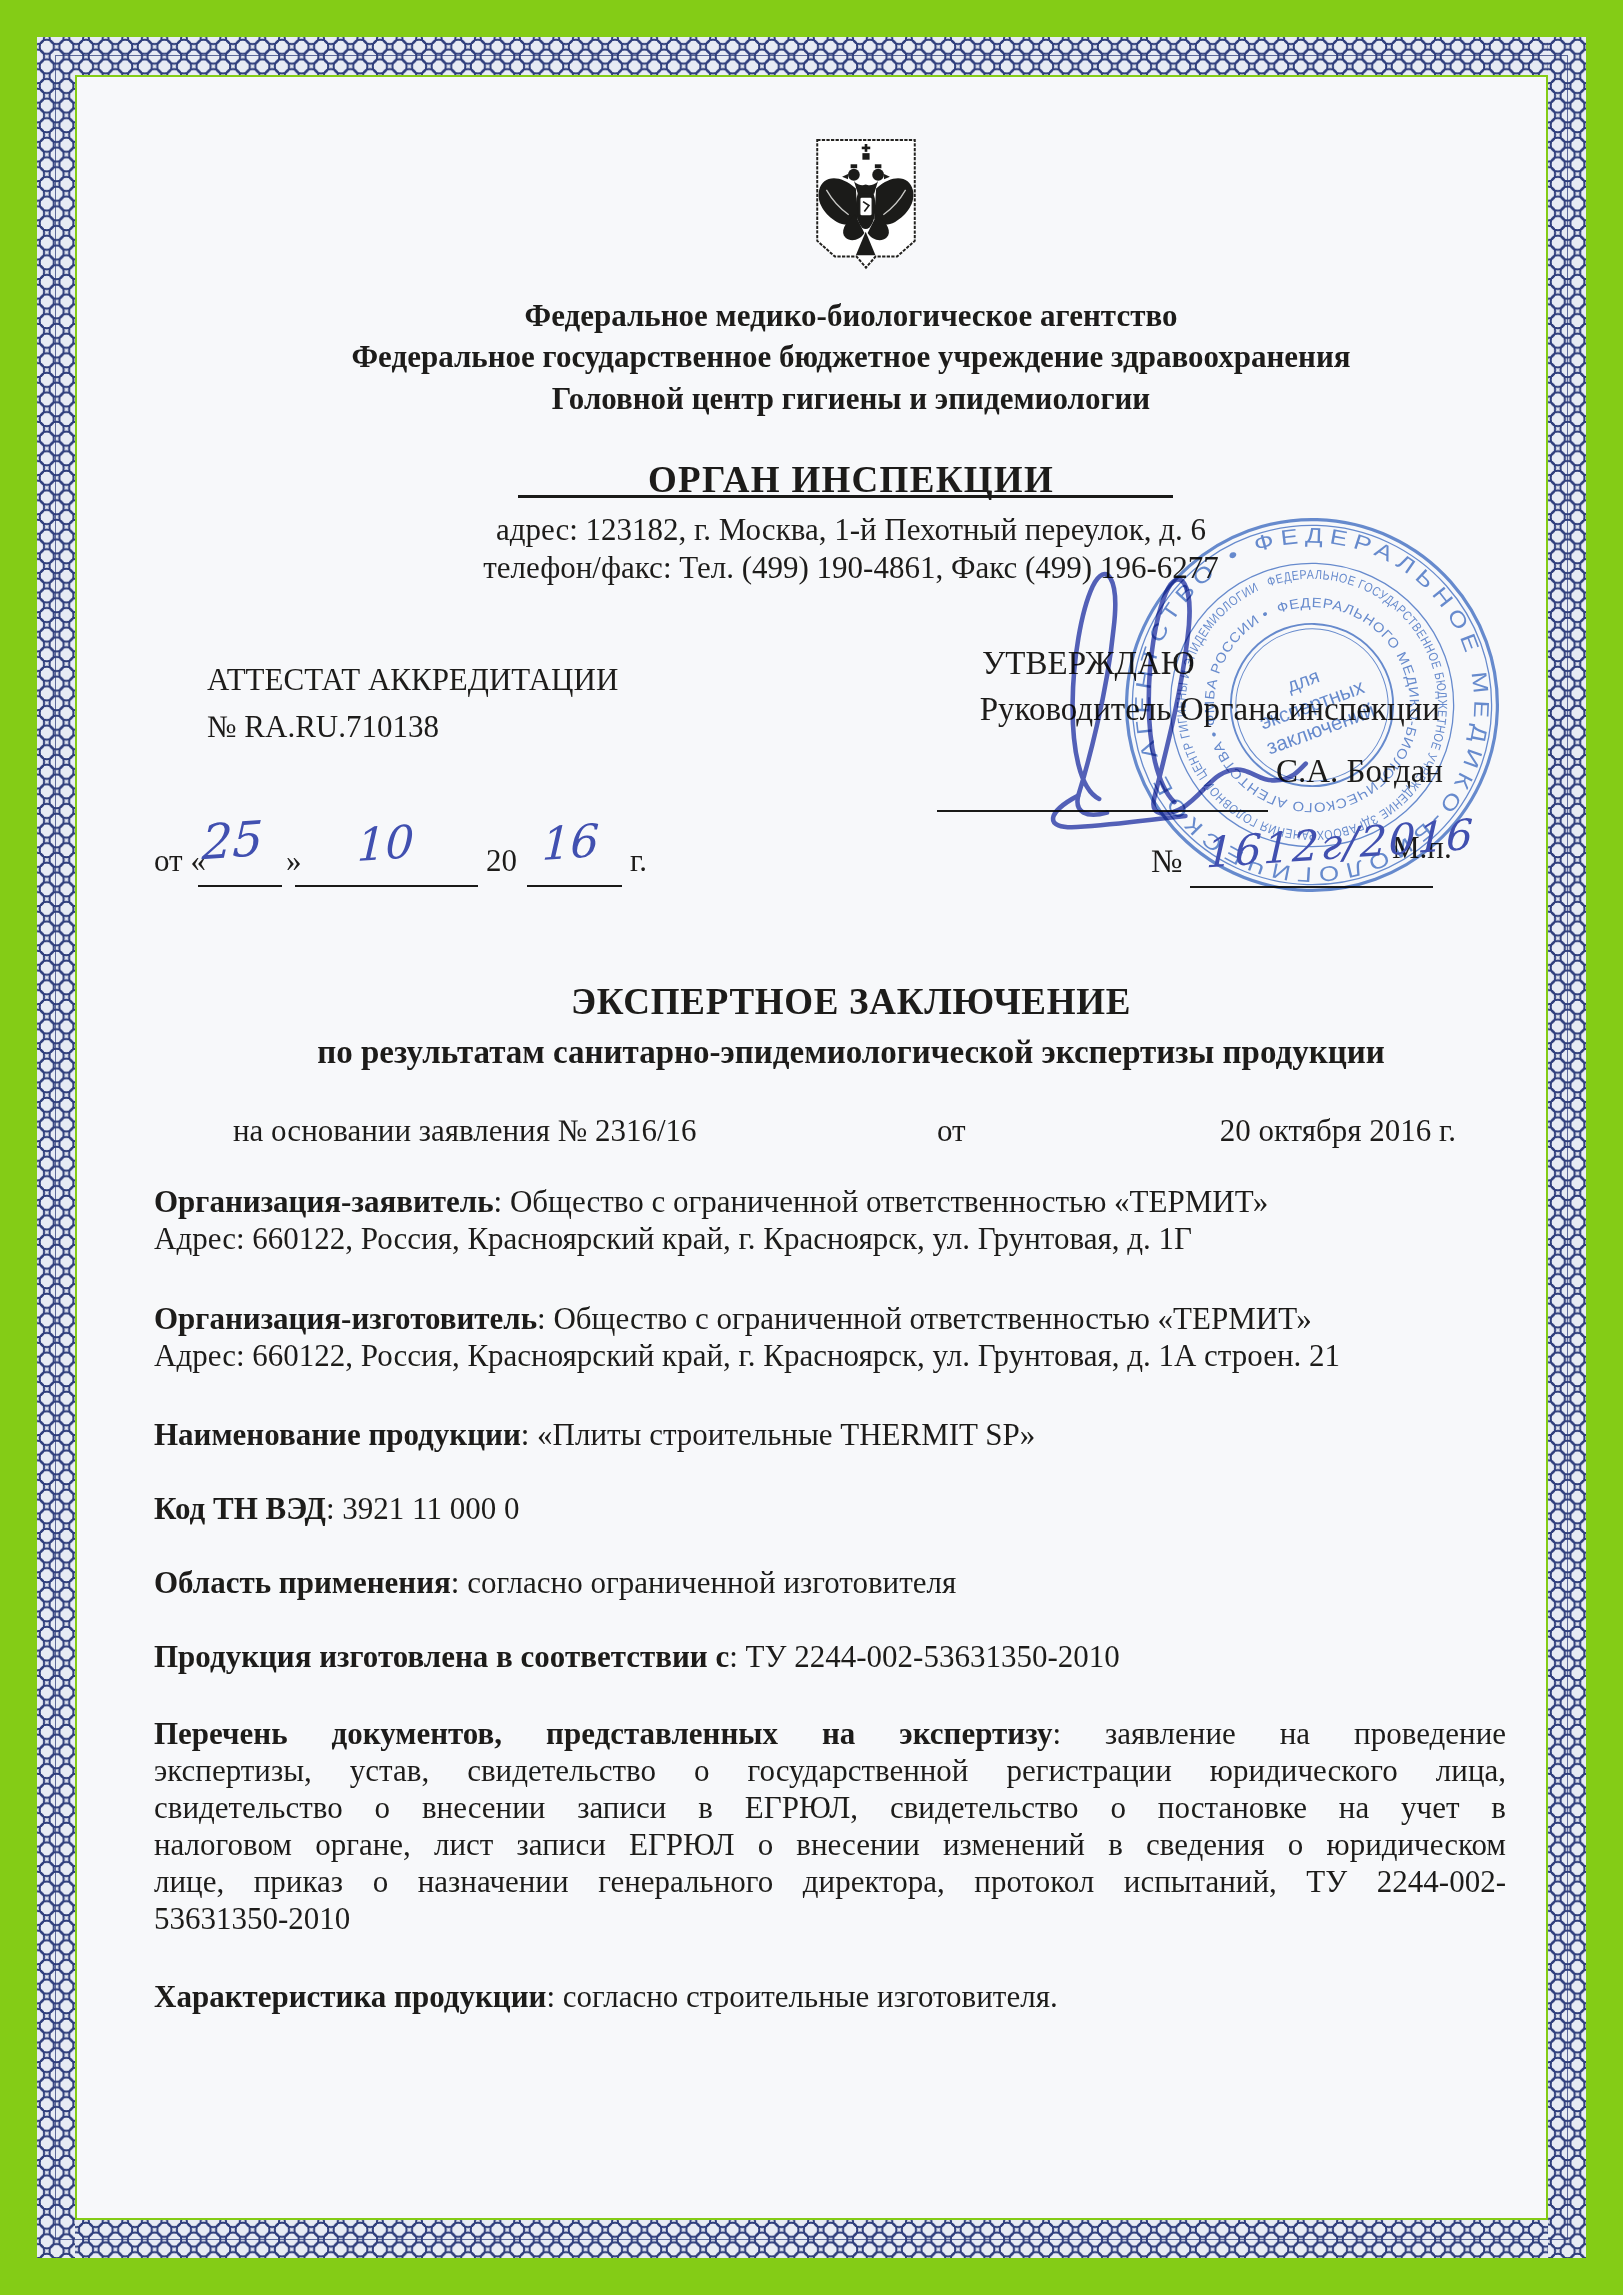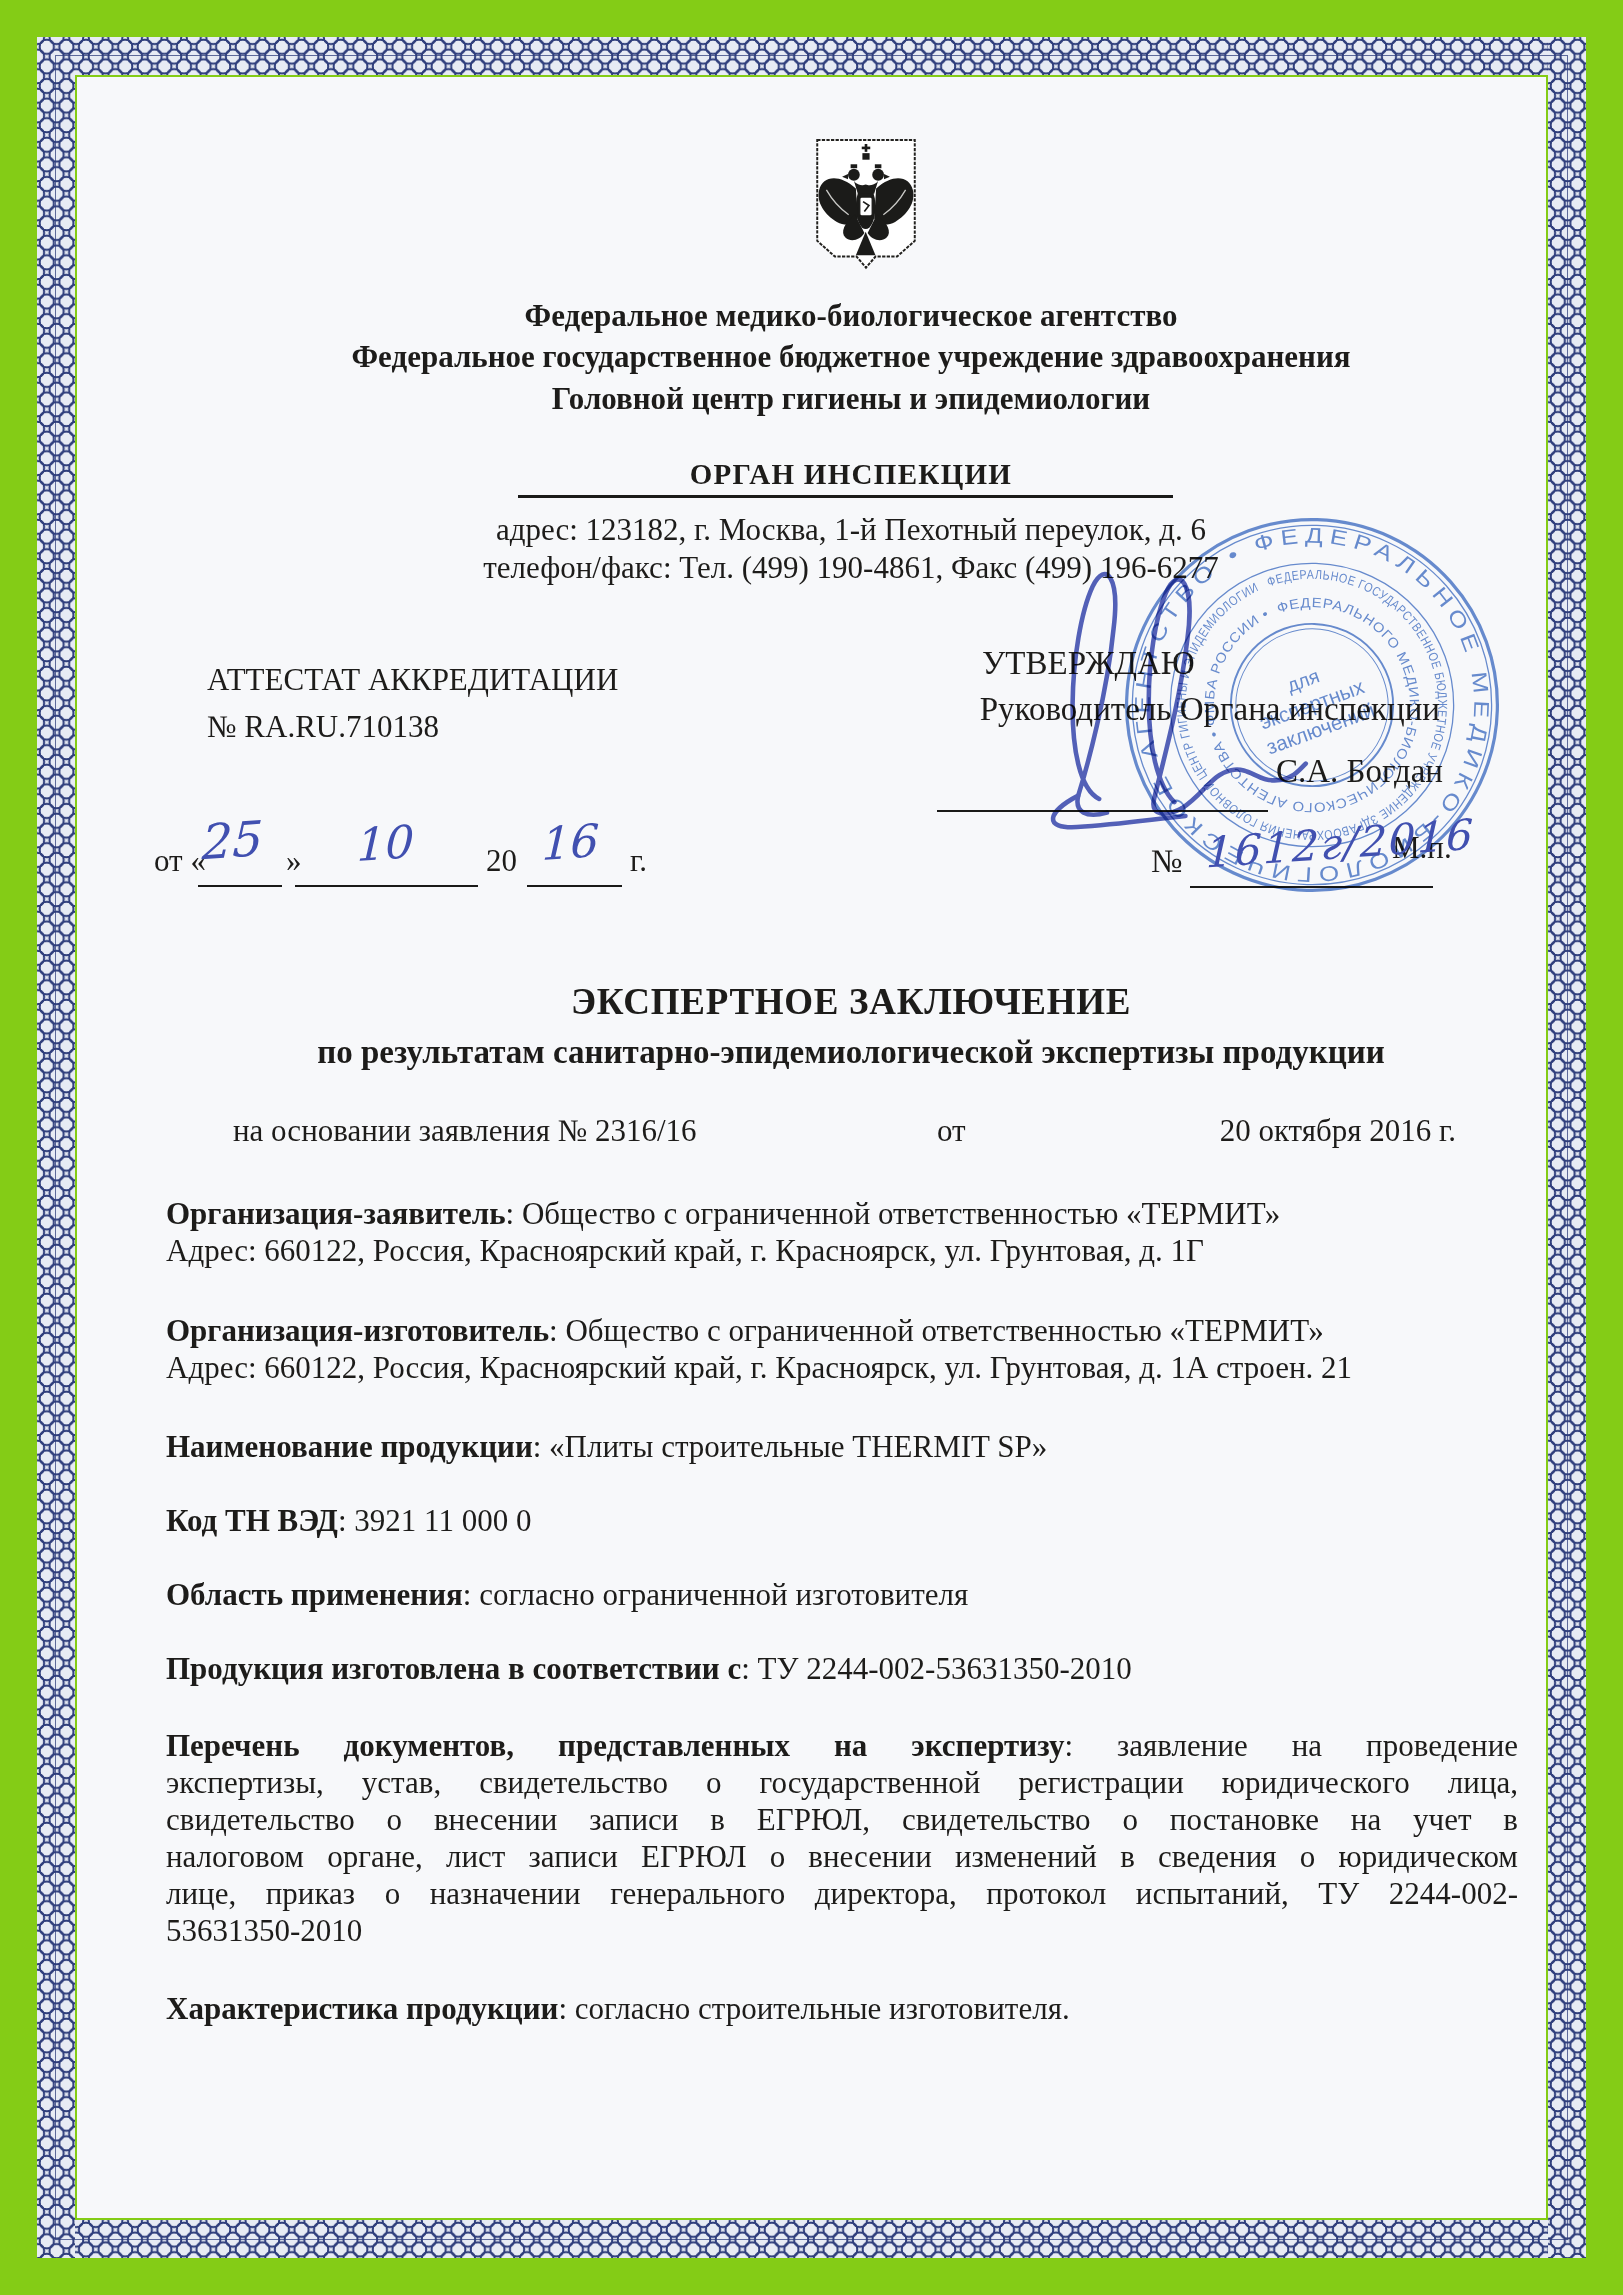--- a/index.html
+++ b/index.html
@@ -26,21 +26,21 @@
   }
   .gb-top{left:37px;right:37px;top:37px;height:38px;}
   .gb-bottom{left:37px;right:37px;bottom:37px;height:38px;}
   .gb-left{top:37px;bottom:37px;left:37px;width:38px;}
   .gb-right{top:37px;bottom:37px;right:37px;width:38px;}
   .gline{position:absolute;inset:55px;border:1.3px solid #2f3e7c;opacity:.75;z-index:2;}
   
   .txt{position:absolute;z-index:3;white-space:nowrap;}
   .block{position:absolute;z-index:3;}
   .hline{font-size:31px;font-weight:bold;left:154px;width:1394px;text-align:center;}
-  .para{font-size:31px;line-height:37px;margin:12px;}
+  .para{font-size:31px;line-height:37px;margin:0;}
   .rule{position:absolute;background:#1a1a18;z-index:3;}
   .hand{
     position:absolute;z-index:5;
     font-family:"DejaVu Serif",serif;
     font-style:italic;
     color:#4150b0;
     transform:rotate(-4deg) skewX(-6deg);
     white-space:nowrap;
   }
   .stamp-svg{position:absolute;z-index:4;mix-blend-mode:multiply;opacity:.85;}
@@ -84,21 +84,21 @@
     <g stroke="#f5f5f2" stroke-width="2" opacity=".8">
       <path d="M22,82 C30,96 42,110 56,120" fill="none"></path>
       <path d="M143,82 C135,96 123,110 109,120" fill="none"></path>
     </g>
   </svg>
 
   <div class="txt hline" style="top:298px;">Федеральное медико-биологическое агентство</div>
   <div class="txt hline" style="top:339px;">Федеральное государственное бюджетное учреждение здравоохранения</div>
   <div class="txt hline" style="top:381px;">Головной центр гигиены и эпидемиологии</div>
 
-  <div class="txt hline" style="top:458px;font-size:29px;letter-spacing:1.3px;">ОРГАН ИНСПЕКЦИИ</div>
+  <div class="txt hline" style="top:458px;font-size:37px;letter-spacing:1.3px;">ОРГАН ИНСПЕКЦИИ</div>
   <div class="rule" style="left:518px;top:495px;width:655px;height:3.3px;"></div>
   <div class="txt hline" style="top:512px;font-weight:normal;font-size:31px;">адрес: 123182, г. Москва, 1-й Пехотный переулок, д. 6</div>
   <div class="txt hline" style="top:550px;font-weight:normal;font-size:31px;">телефон/факс: Тел. (499) 190-4861, Факс (499) 196-6277</div>
 
   <div class="block ctr" style="left:207px;top:662px;width:484px;font-size:31px;">
     <div>АТТЕСТАТ АККРЕДИТАЦИИ</div>
     <div style="margin-top:10.5px;">№ RA.RU.710138</div>
   </div>
 
   <div class="txt" style="left:982px;top:645px;width:458px;font-size:33px;">УТВЕРЖДАЮ</div>

